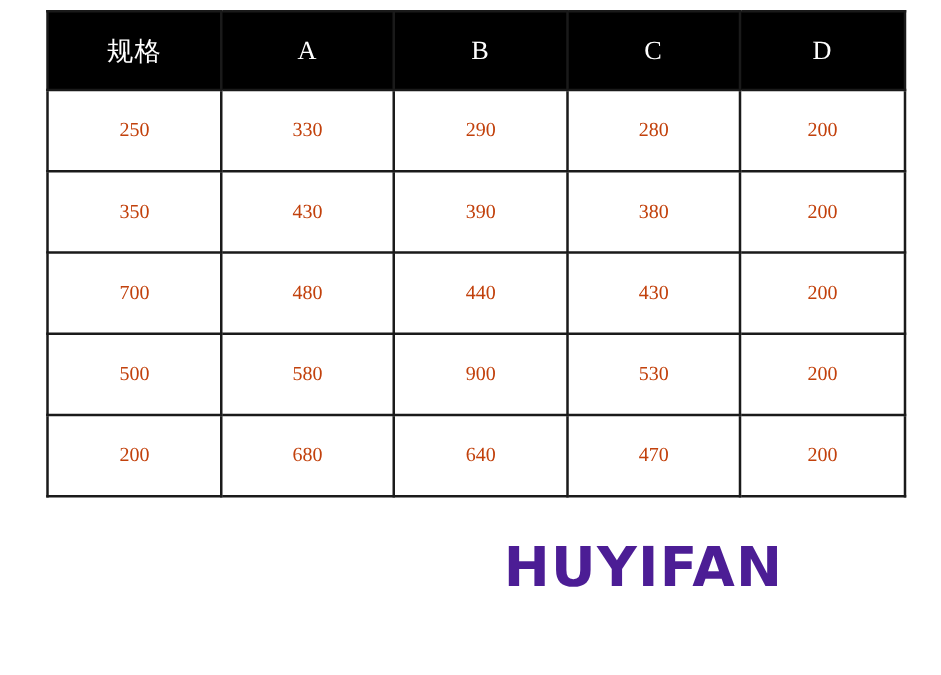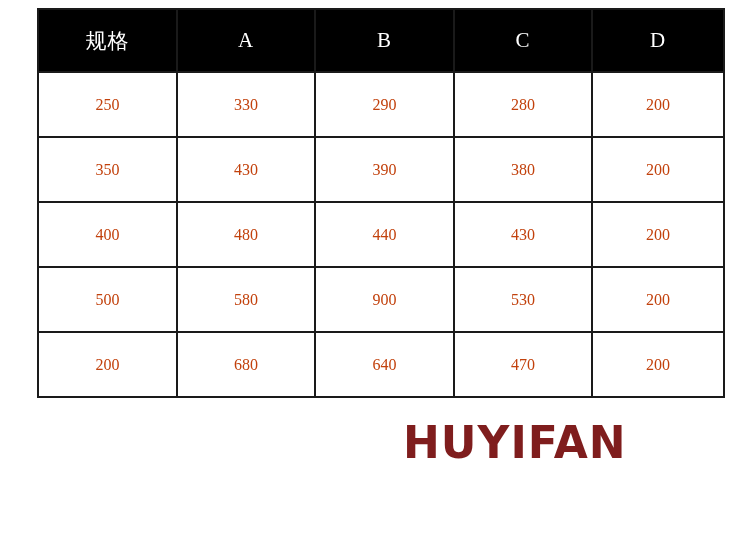--- a/index.html
+++ b/index.html
@@ -10,27 +10,27 @@
     width: 753px;
     height: 540px;
     background: #ffffff;
     position: relative;
     overflow: hidden;
     font-family: "Liberation Serif", "DejaVu Serif", serif;
   }
   .watermark {
     position: absolute;
     left: 403px;
-    top: 417px;
+    top: 429px;
     z-index: 0;
     font-family: "DejaVu Sans", "Liberation Sans", sans-serif;
     font-weight: bold;
     font-size: 44px;
     letter-spacing: 1px;
-    color: #7f1d1d;
+    color: #4c1d95;
     user-select: none;
     white-space: nowrap;
   }
   table.spec {
     position: absolute;
     left: 37px;
     top: 8px;
     z-index: 1;
     width: 686px;
     border-collapse: collapse;
@@ -94,21 +94,21 @@
         <td>200</td>
       </tr>
       <tr>
         <td>350</td>
         <td>430</td>
         <td>390</td>
         <td>380</td>
         <td>200</td>
       </tr>
       <tr>
-        <td>400</td>
+        <td>700</td>
         <td>480</td>
         <td>440</td>
         <td>430</td>
         <td>200</td>
       </tr>
       <tr>
         <td>500</td>
         <td>580</td>
         <td>900</td>
         <td>530</td>

